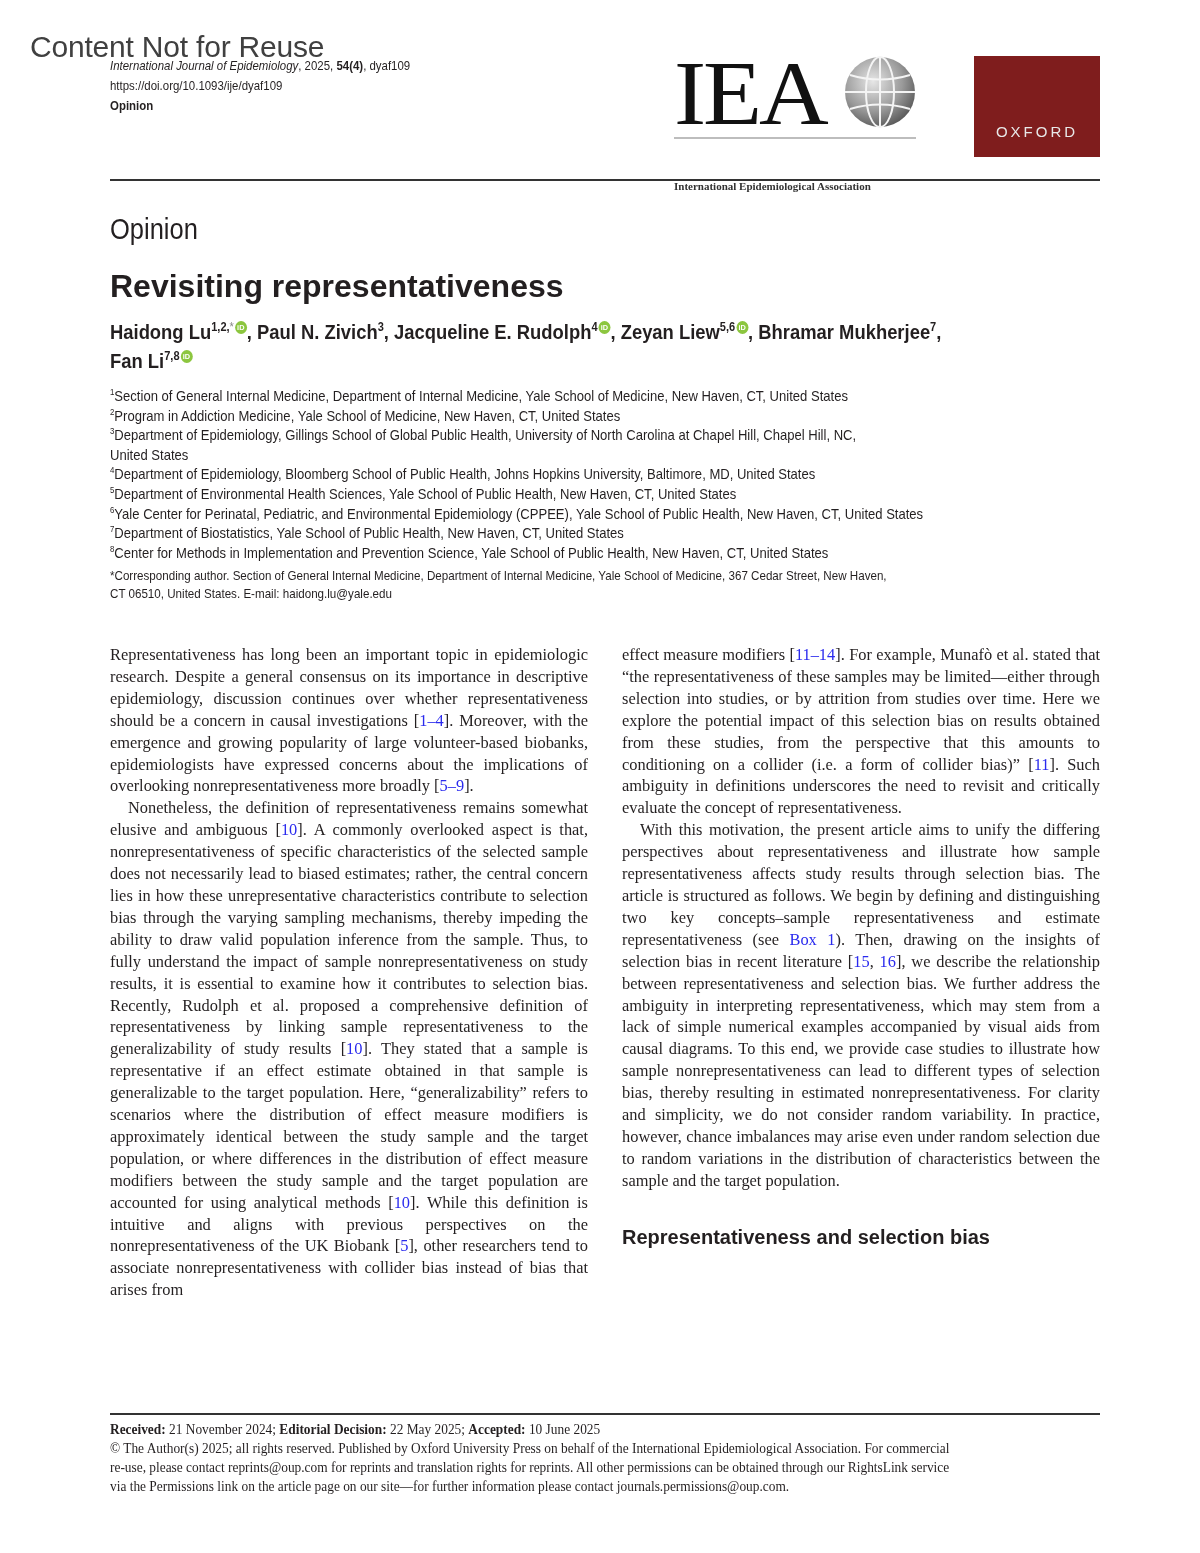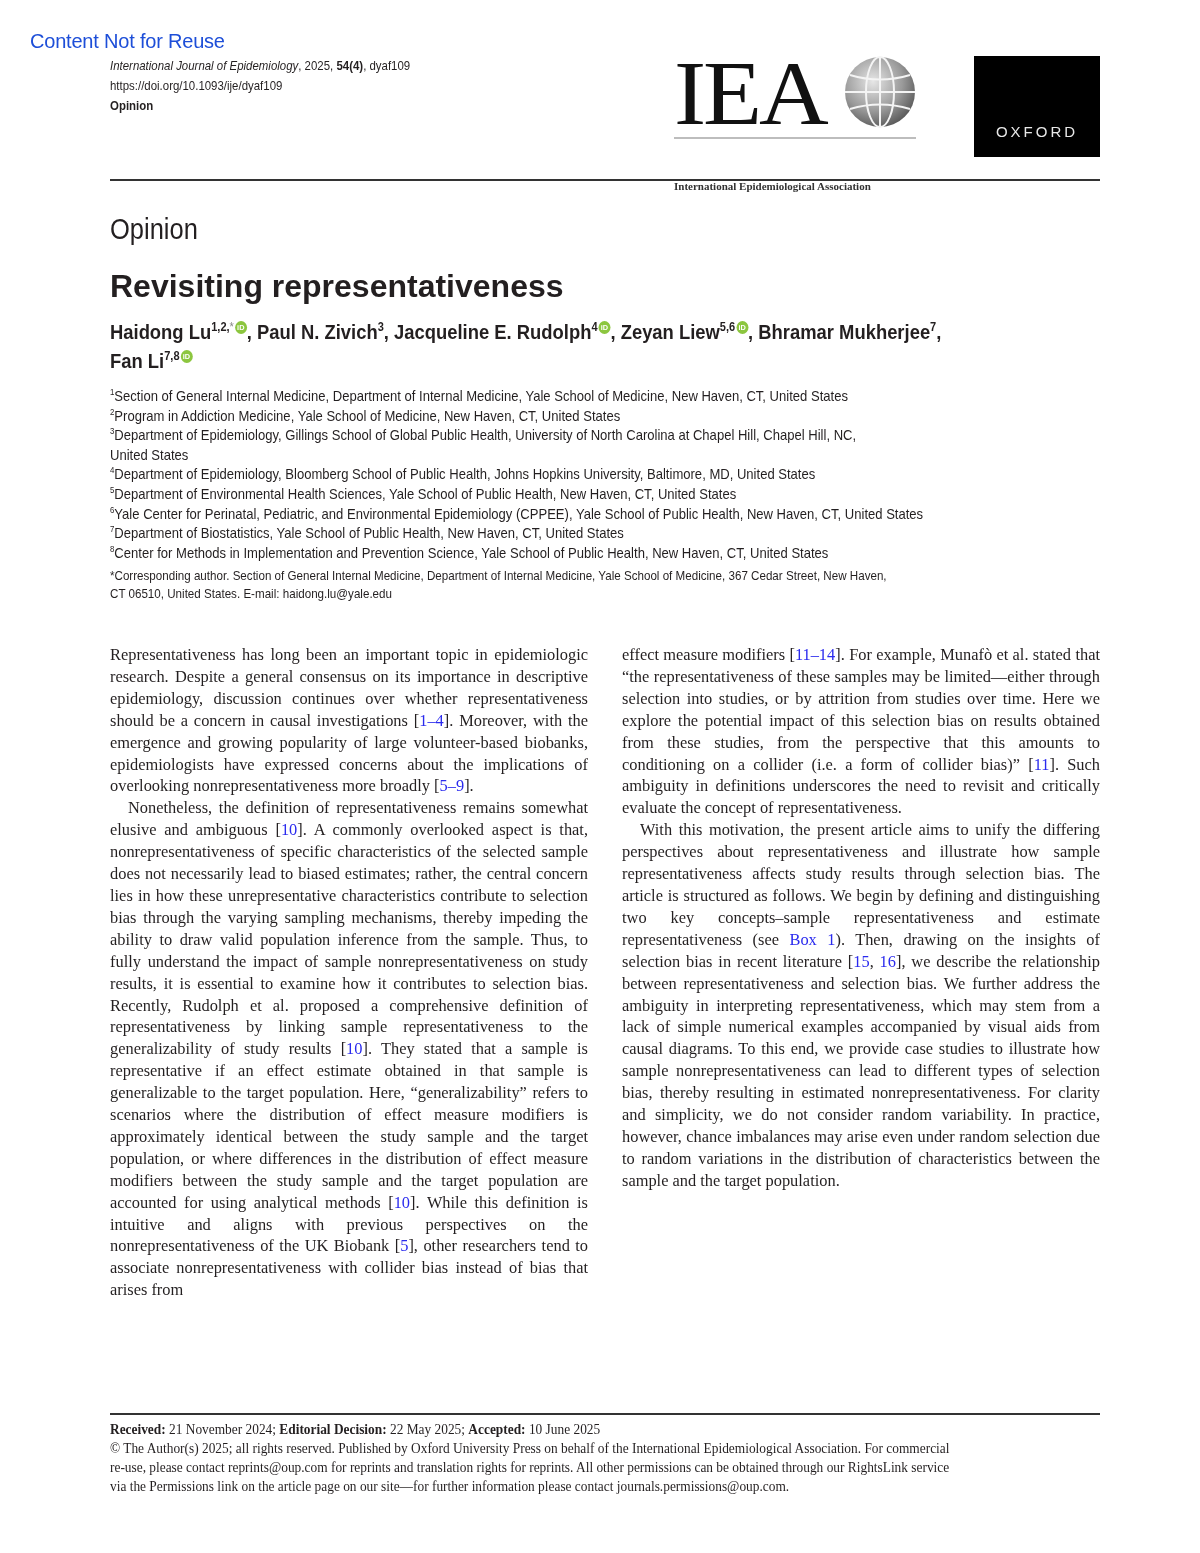--- a/index.html
+++ b/index.html
@@ -1,31 +1,31 @@
 <!DOCTYPE html>
 <html><head>
 <meta charset="utf-8">
 <style>
   * { box-sizing: border-box; margin: 0; padding: 0; }
   html, body { width: 1200px; height: 1553px; background: #ffffff; }
   body { position: relative; color: #231f20; font-family: "Liberation Serif", serif; overflow: hidden; }
 
-  .watermark { position: absolute; left: 30px; top: 30px; font-family: "Liberation Sans", sans-serif; font-size: 20px; color: #1d4ed8; letter-spacing: -0.2px; z-index: 2; }
+  .watermark { position: absolute; left: 30px; top: 30px; font-family: "Liberation Sans", sans-serif; font-size: 30px; color: #404040; letter-spacing: -0.2px; z-index: 2; }
 
   .meta { position: absolute; left: 110px; top: 56px; font-family: "Liberation Sans", sans-serif; font-size: 13px; line-height: 20px; color: #231f20; transform: scaleX(0.88); transform-origin: left top; }
   .meta .j-name { font-style: italic; }
   .meta .bold { font-weight: bold; }
 
   .logo-iea { position: absolute; left: 674px; top: 53px; width: 245px; height: 105px; }
   .iea-letters { position: absolute; left: 0; top: -6px; font-family: "Liberation Serif", serif; font-size: 92px; line-height: 92px; color: #111; letter-spacing: -3px; transform: scaleX(1.05); transform-origin: left top; }
   .globe { position: absolute; left: 170px; top: 3px; width: 72px; height: 72px; }
   .iea-rule { position: absolute; left: 0; top: 84px; width: 242px; height: 2px; background: #bdbdbd; }
   .iea-caption { position: absolute; left: 0; top: 89px; font-family: "Liberation Serif", serif; font-weight: bold; font-size: 11px; color: #333; white-space: nowrap; margin-top: 38px; }
 
-  .logo-oxford { position: absolute; left: 974px; top: 56px; width: 126px; height: 101px; background: #000000; display: flex; align-items: flex-end; justify-content: center; padding-bottom: 17px; }
+  .logo-oxford { position: absolute; left: 974px; top: 56px; width: 126px; height: 101px; background: #7f1d1d; display: flex; align-items: flex-end; justify-content: center; padding-bottom: 17px; }
   .logo-oxford span { font-family: "Liberation Sans", sans-serif; color: #e8e8e8; font-size: 15px; letter-spacing: 3px; }
 
   .top-rule { position: absolute; left: 110px; top: 179px; width: 990px; height: 2px; background: #333; }
 
   .section-label { position: absolute; left: 110px; top: 212px; font-family: "Liberation Sans", sans-serif; font-size: 30px; color: #231f20; transform: scaleX(0.85); transform-origin: left top; }
   .title { position: absolute; left: 110px; top: 268px; font-family: "Liberation Sans", sans-serif; font-weight: bold; font-size: 32px; color: #231f20; text-align: center; }
 
   .authors { position: absolute; left: 110px; top: 318px; width: 1000px; font-family: "Liberation Sans", sans-serif; font-weight: bold; font-size: 20px; line-height: 29px; color: #231f20; transform: scaleX(0.92); transform-origin: left top; }
   .authors sup { font-size: 12px; font-weight: bold; vertical-align: 8px; line-height: 0; }
   .authors .star { color: #888; font-weight: normal; }
@@ -114,20 +114,21 @@
 </div>
 
 <div class="col left">
   <p><span>Representativeness has long been an important topic in epide­miologic research. Despite a general consensus on its impor­tance in descriptive epidemiology, discussion continues over whether representativeness should be a concern in causal investigations </span><span>[</span><a class="ref">1–4</a><span>]. Moreover, with the emergence and growing popularity of large volunteer-based biobanks, epi­demiologists have expressed concerns about the implications of overlooking nonrepresentativeness more broadly [</span><a class="ref">5–9</a><span>].</span></p>
   <p class="indent"><span>Nonetheless, the definition of representativeness remains somewhat elusive and ambiguous [</span><a class="ref">10</a><span>]. A commonly over­looked aspect is that, nonrepresentativeness of specific char­acteristics of the selected sample does not necessarily lead to biased estimates; rather, the central concern lies in how these unrepresentative characteristics contribute to selection bias through the varying sampling mechanisms, thereby impeding the ability to draw valid population inference from the sam­ple. Thus, to fully understand the impact of sample nonrepre­sentativeness on study results, it is essential to examine how it contributes to selection bias. Recently, Rudolph </span><span class="ital">et al</span><span>. pro­posed a comprehensive definition of representativeness by linking sample representativeness to the generalizability of study results [</span><a class="ref">10</a><span>]. They stated that a sample is representative if an effect estimate obtained in that sample is generalizable to the target population. Here, “generalizability” refers to scenarios where the distribution of effect measure modifiers is approximately identical between the study sample and the target population, or where differences in the distribution of effect measure modifiers between the study sample and the target population are accounted for using analytical methods [</span><a class="ref">10</a><span>]. While this definition is intuitive and aligns with previ­ous perspectives on the nonrepresentativeness of the UK Biobank [</span><a class="ref">5</a><span>], other researchers tend to associate nonrepresen­tativeness with collider bias instead of bias that arises from </span></p>
 </div>
 
 <div class="col right">
   <p><span>effect measure modifiers [</span><a class="ref">11–14</a><span>]. For example, Munafò </span><span class="ital">et al.</span><span> stated that “the representativeness of these samples may be limited—either through selection into studies, or by attrition from studies over time. Here we explore the potential impact of this selection bias on results obtained from these studies, from the perspective that this amounts to conditioning on a collider (i.e. a form of collider bias)” [</span><a class="ref">11</a><span>]. Such ambiguity in definitions underscores the need to revisit and critically evalu­ate the concept of representativeness.</span></p>
   <p class="indent"><span>With this motivation, the present article aims to unify the differing perspectives about representativeness and illustrate how sample representativeness affects study results through selection bias. The article is structured as follows. We begin by defining and distinguishing two key concepts–sample rep­resentativeness and estimate representativeness (see </span><a class="ref">Box 1</a><span>). Then, drawing on the insights of selection bias in recent liter­ature [</span><a class="ref">15</a><span>, </span><a class="ref">16</a><span>], we describe the relationship between represen­tativeness and selection bias. We further address the ambiguity in interpreting representativeness, which may stem from a lack of simple numerical examples accompanied by vi­sual aids from causal diagrams. To this end, we provide case studies to illustrate how sample nonrepresentativeness can lead to different types of selection bias, thereby resulting in estimated nonrepresentativeness. For clarity and simplicity, we do not consider random variability. In practice, however, chance imbalances may arise even under random selection due to random variations in the distribution of characteristics between the sample and the target population.</span></p>
+  <h2 class="mid">Representativeness and selection bias</h2>
 </div>
 
 <div class="bottom-rule"></div>
 
 <div class="footer">
   <div>
     <b>Received:</b><span> 21 November 2024; </span><b>Editorial Decision:</b><span> 22 May 2025; </span><b>Accepted:</b><span> 10 June 2025</span>
   </div>
   <div>© The Author(s) 2025; all rights reserved. Published by Oxford University Press on behalf of the International Epidemiological Association. For commercial</div>
   <div>re-use, please contact reprints@oup.com for reprints and translation rights for reprints. All other permissions can be obtained through our RightsLink service</div>

